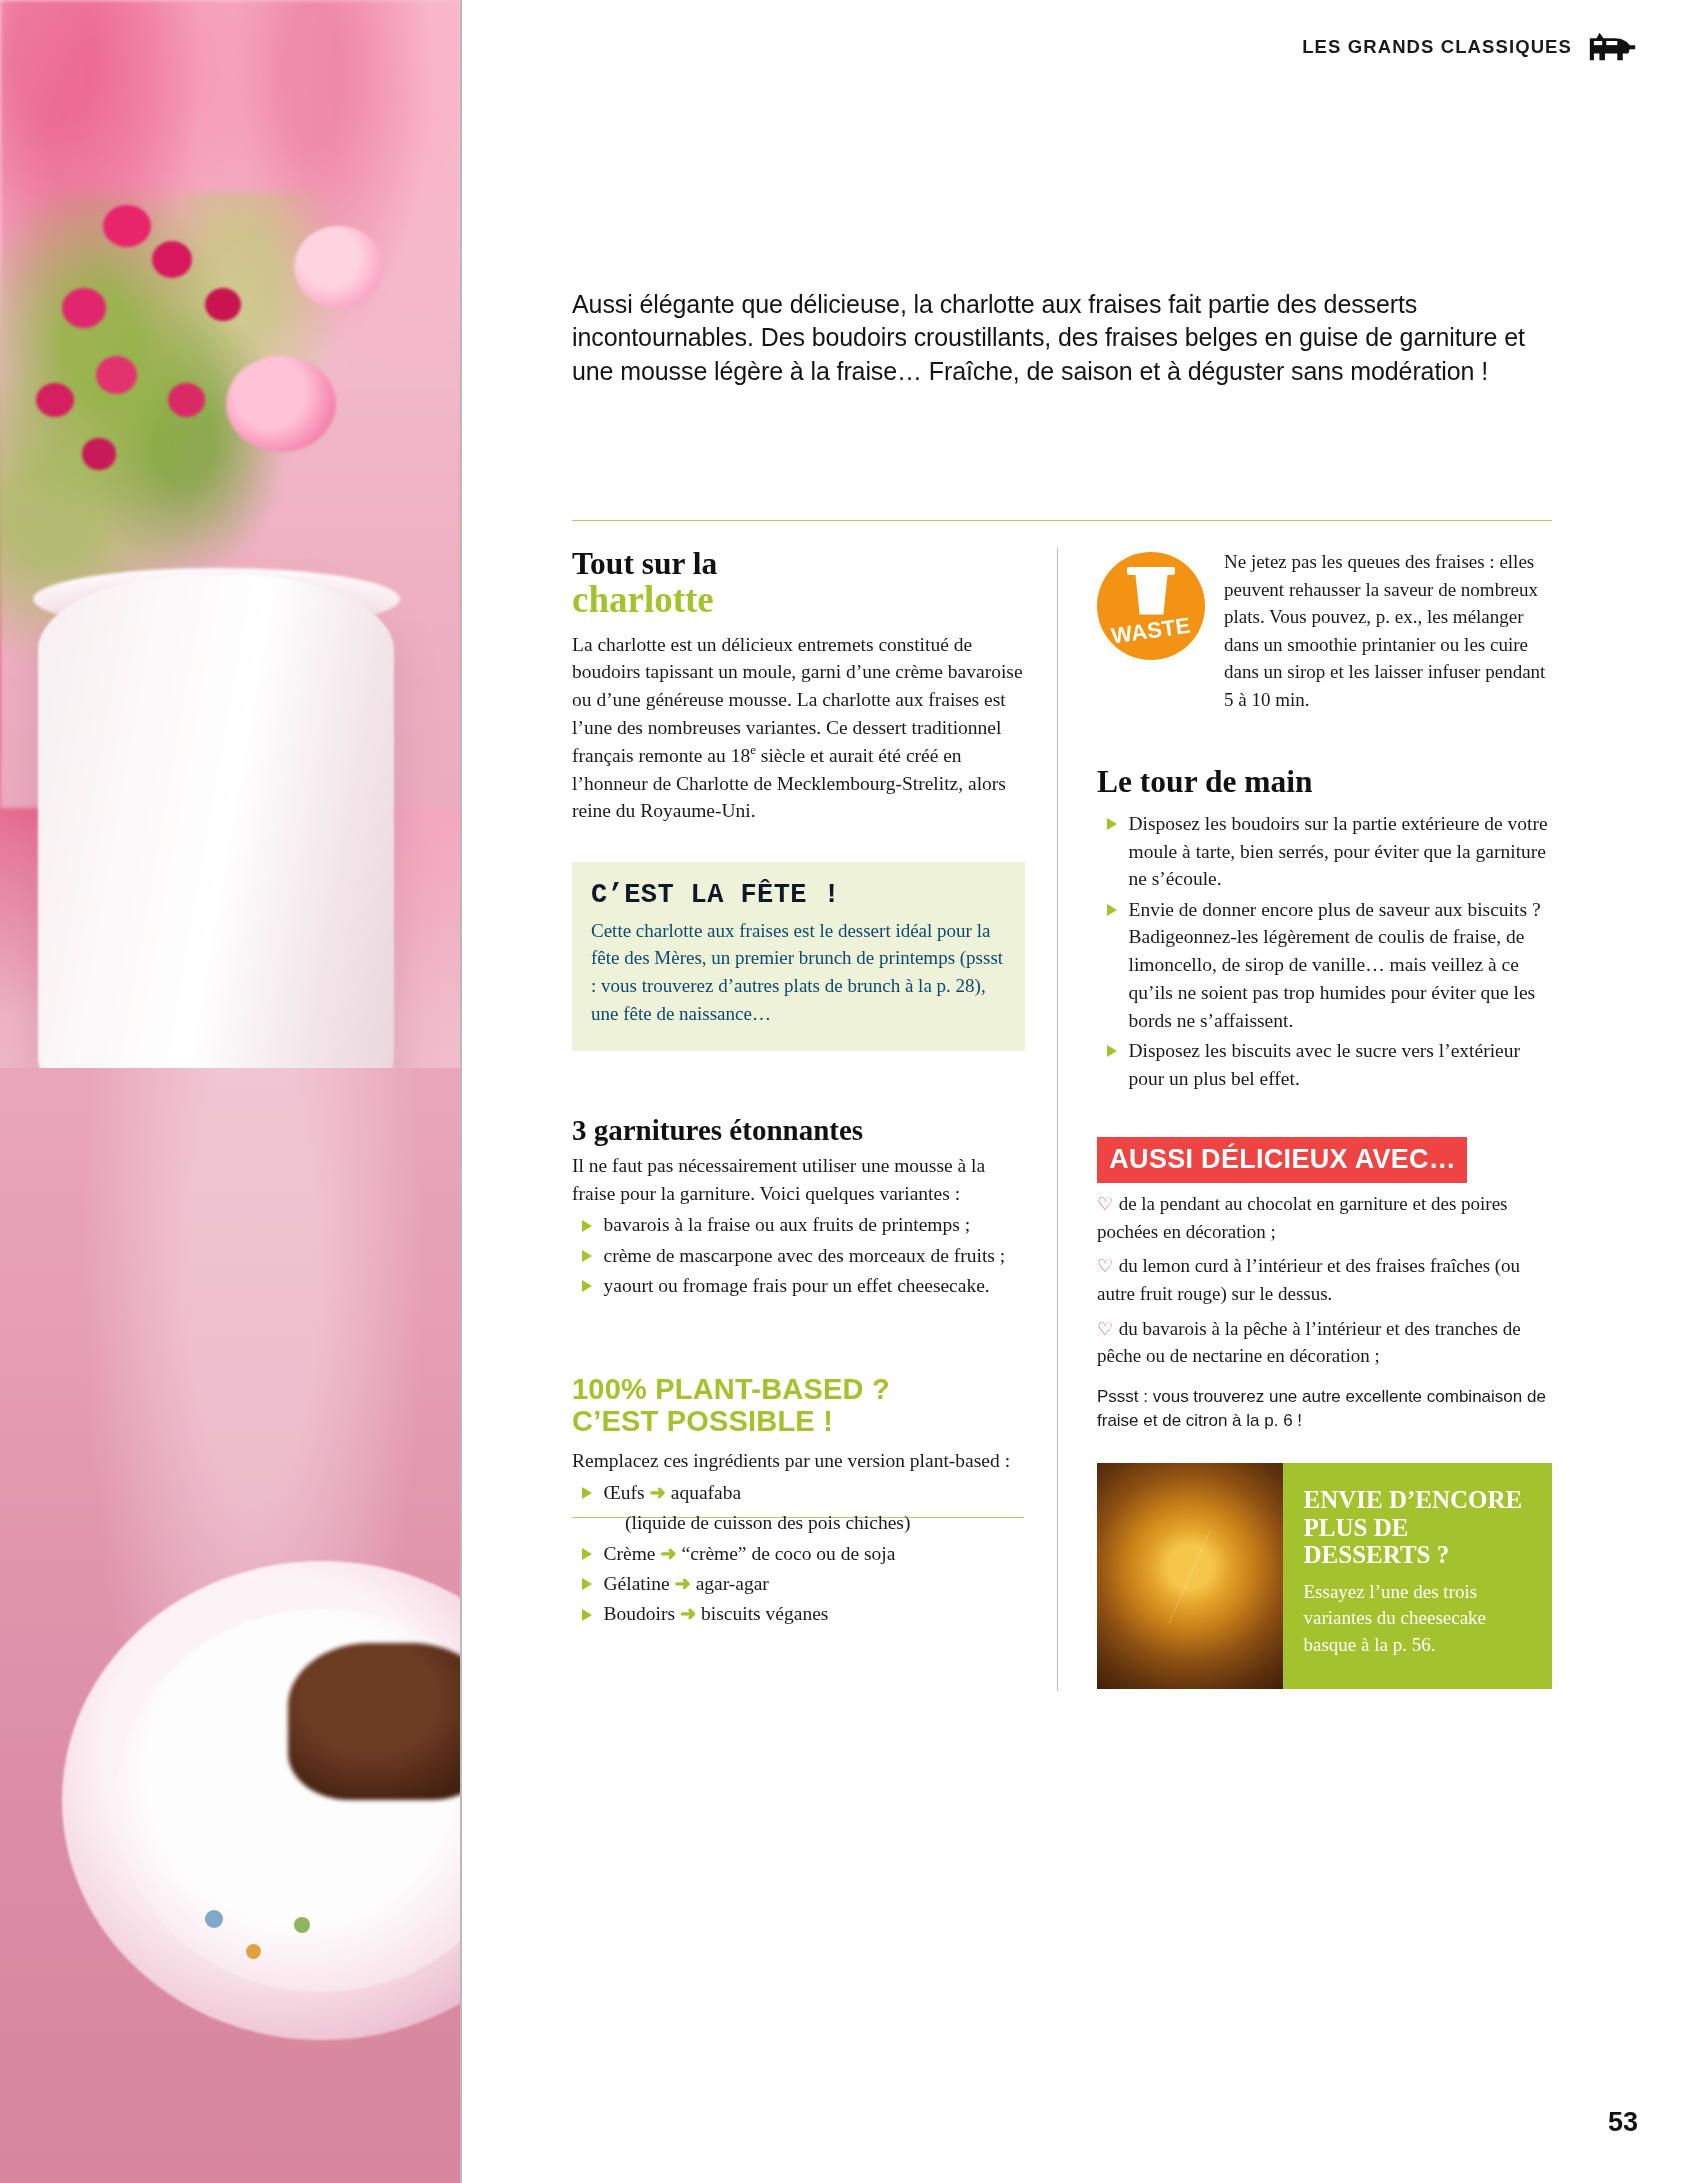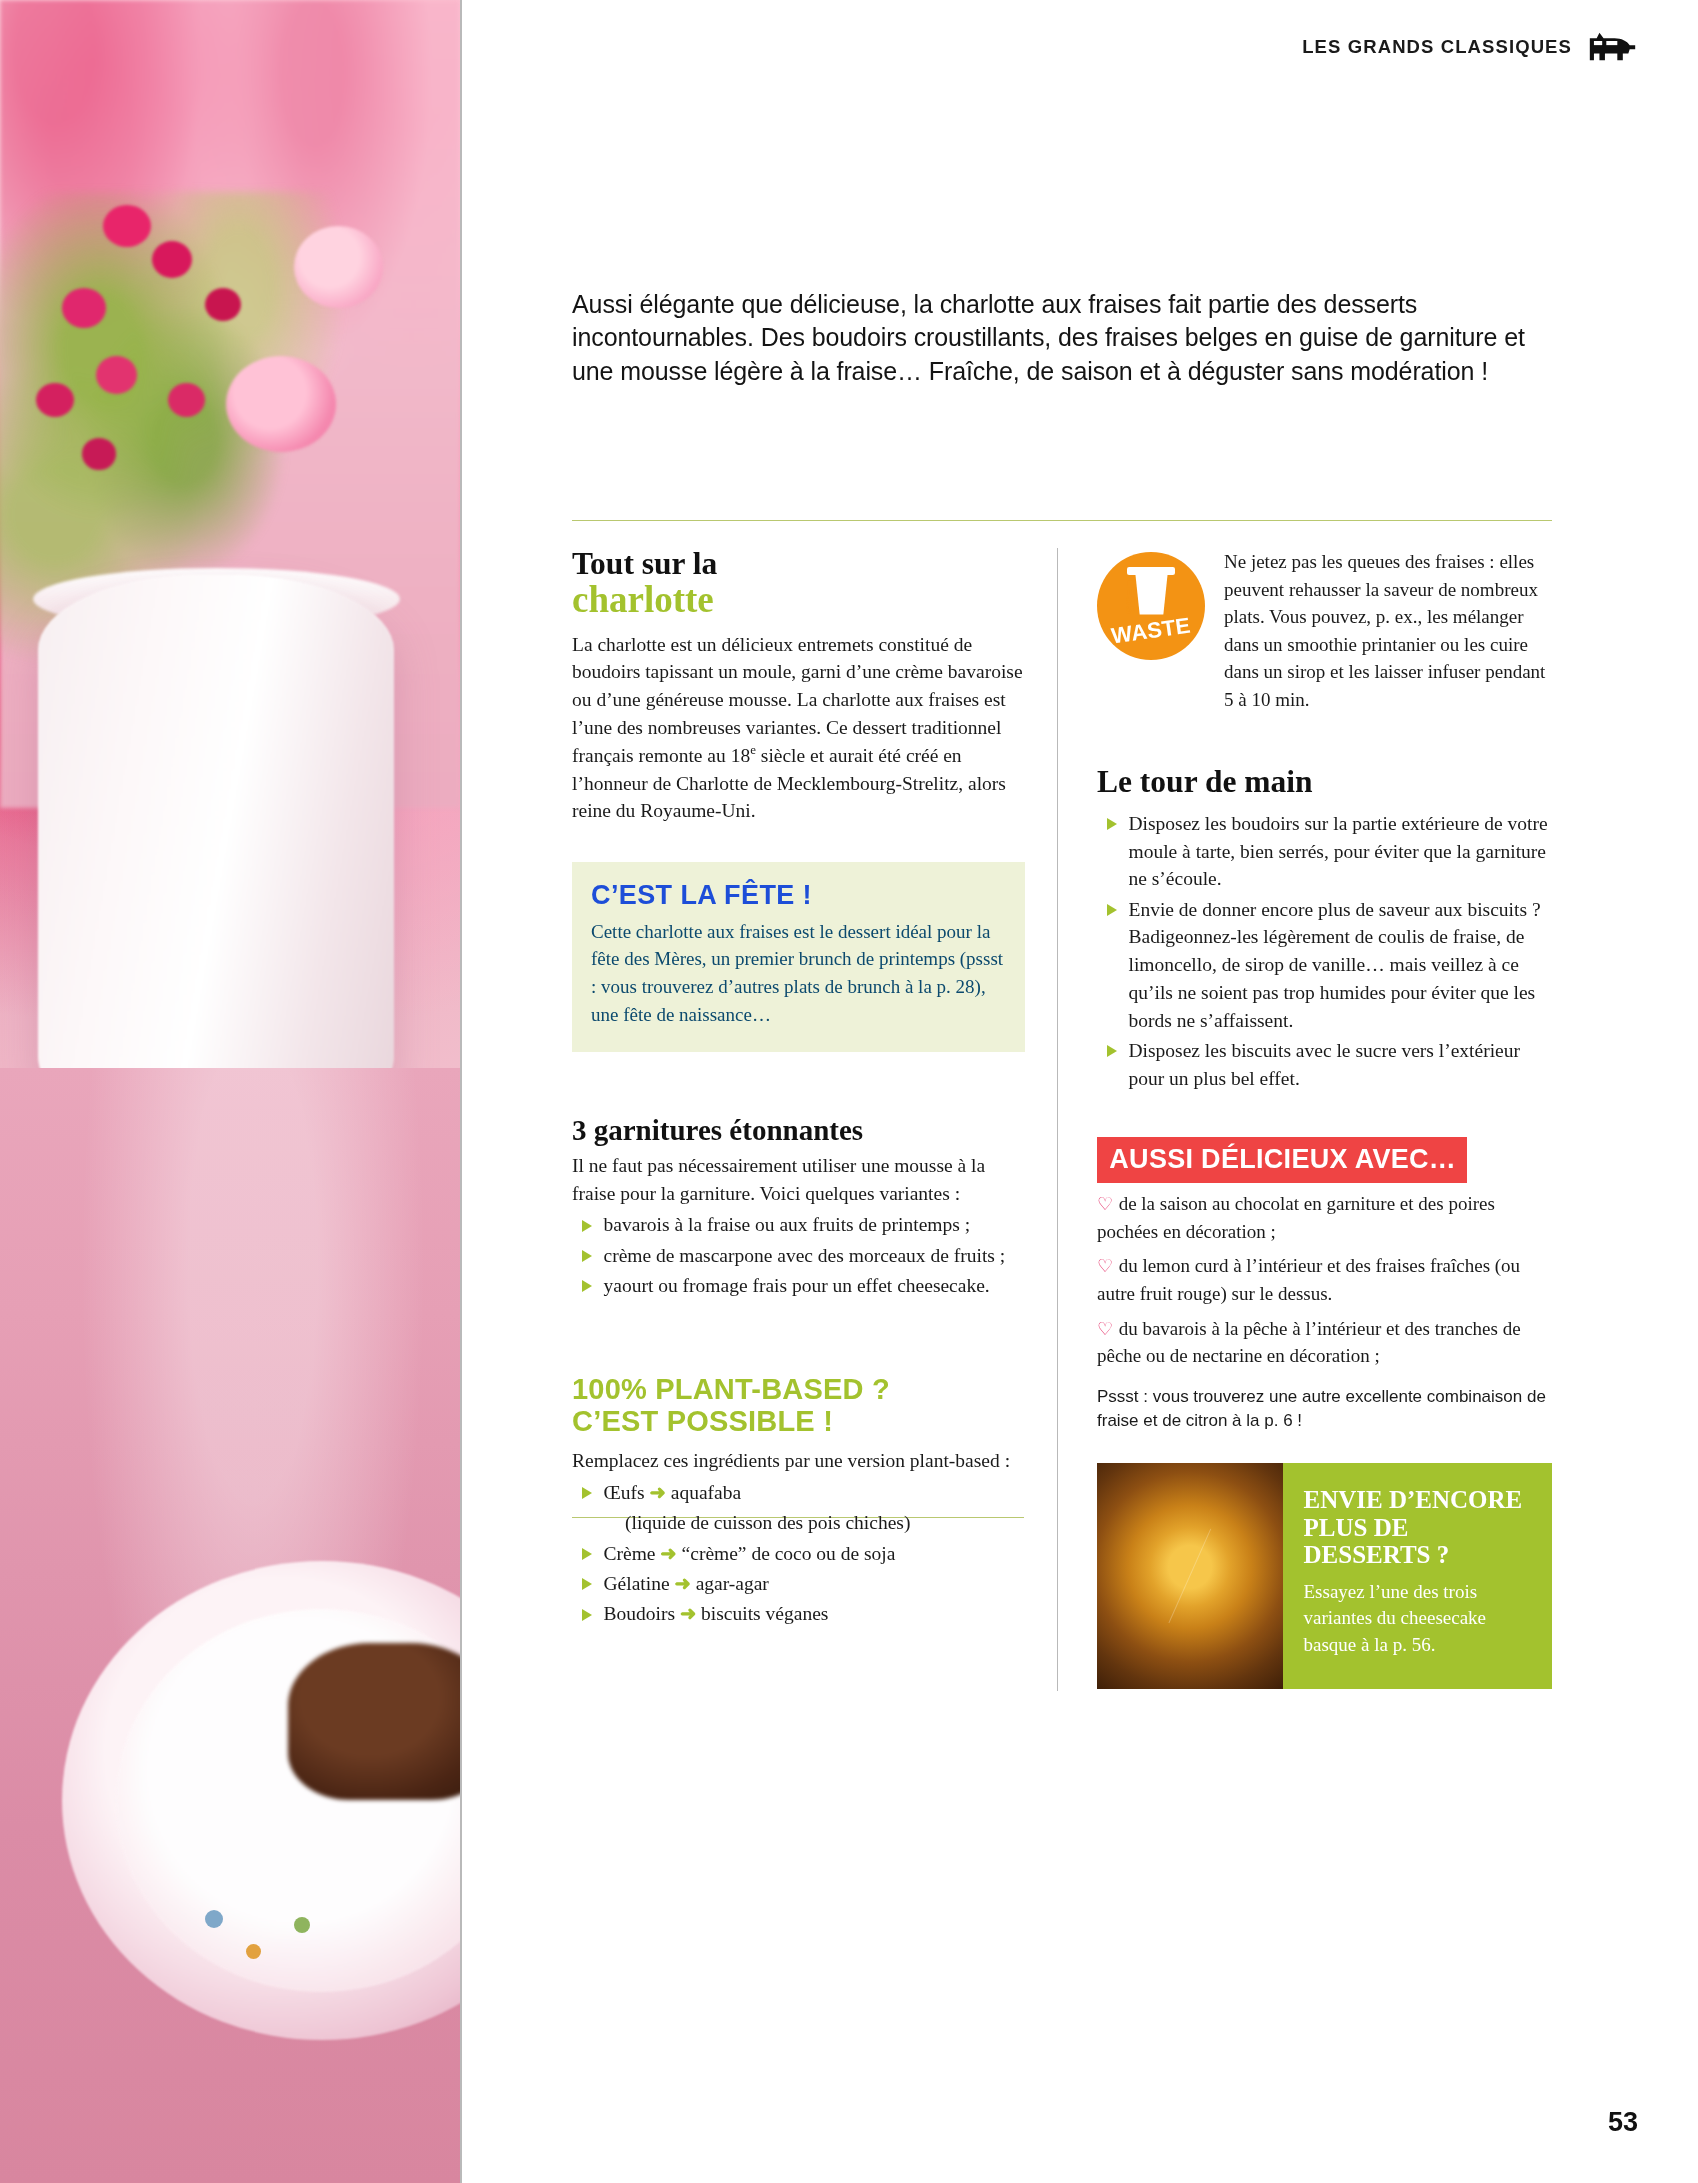--- a/index.html
+++ b/index.html
@@ -223,25 +223,25 @@
   
   .fete-box {
     position: absolute;
     left: 0; top: 0;
     width: 453px;
     background: #eef2d8;
     padding: 18px 19px 23px 19px;
     box-sizing: border-box;
   }
   .fete-title {
-    font-family: Liberation Sans, sans-serif;
+    font-family: Liberation Mono, monospace;
     font-weight: bold;
     font-size: 27px;
     letter-spacing: 0.4px;
-    color: #1d4ed8;
+    color: #0f172a;
     margin: 0 0 6.8px 0;
   }
   .fete-text {
     font-family: "Liberation Serif", serif;
     font-size: 19px;
     line-height: 1.46;
     color: #0c4a6e;
     margin: 0;
   }
 
@@ -535,21 +535,21 @@
         <li><span class="tri"></span><span>Disposez les boudoirs sur la partie extérieure de votre moule à tarte, bien serrés, pour éviter que la garniture ne s’écoule.</span></li>
         <li><span class="tri"></span><span>Envie de donner encore plus de saveur aux biscuits ? Badigeonnez-les légèrement de coulis de fraise, de limoncello, de sirop de vanille… mais veillez à ce qu’ils ne soient pas trop humides pour éviter que les bords ne s’affaissent.</span></li>
         <li><span class="tri"></span><span>Disposez les biscuits avec le sucre vers l’extérieur pour un plus bel effet.</span></li>
       </ul>
     </div>
 
     <div style="margin-top:45px;">
       <div class="banner">
         <span class="banner-text">AUSSI DÉLICIEUX AVEC…</span>
       </div>
-      <p class="heart-item"><span class="heart">♡</span><span>de la saison au chocolat en garniture et des poires pochées en décoration ;</span></p>
+      <p class="heart-item"><span class="heart">♡</span><span>de la pendant au chocolat en garniture et des poires pochées en décoration ;</span></p>
       <p class="heart-item"><span class="heart">♡</span><span>du lemon curd à l’intérieur et des fraises fraîches (ou autre fruit rouge) sur le dessus.</span></p>
       <p class="heart-item"><span class="heart">♡</span><span>du bavarois à la pêche à l’intérieur et des tranches de pêche ou de nectarine en décoration ;</span></p>
       <p class="pssst">Pssst : vous trouverez une autre excellente combinaison de fraise et de citron à la p. 6 !</p>
     </div>
 
     <div style="position:relative;height:233px;margin-top:31.5px;">
       <div class="promo">
         <div class="promo-img"></div>
         <div class="promo-body">
           <div class="promo-title">ENVIE D’ENCORE</div>

